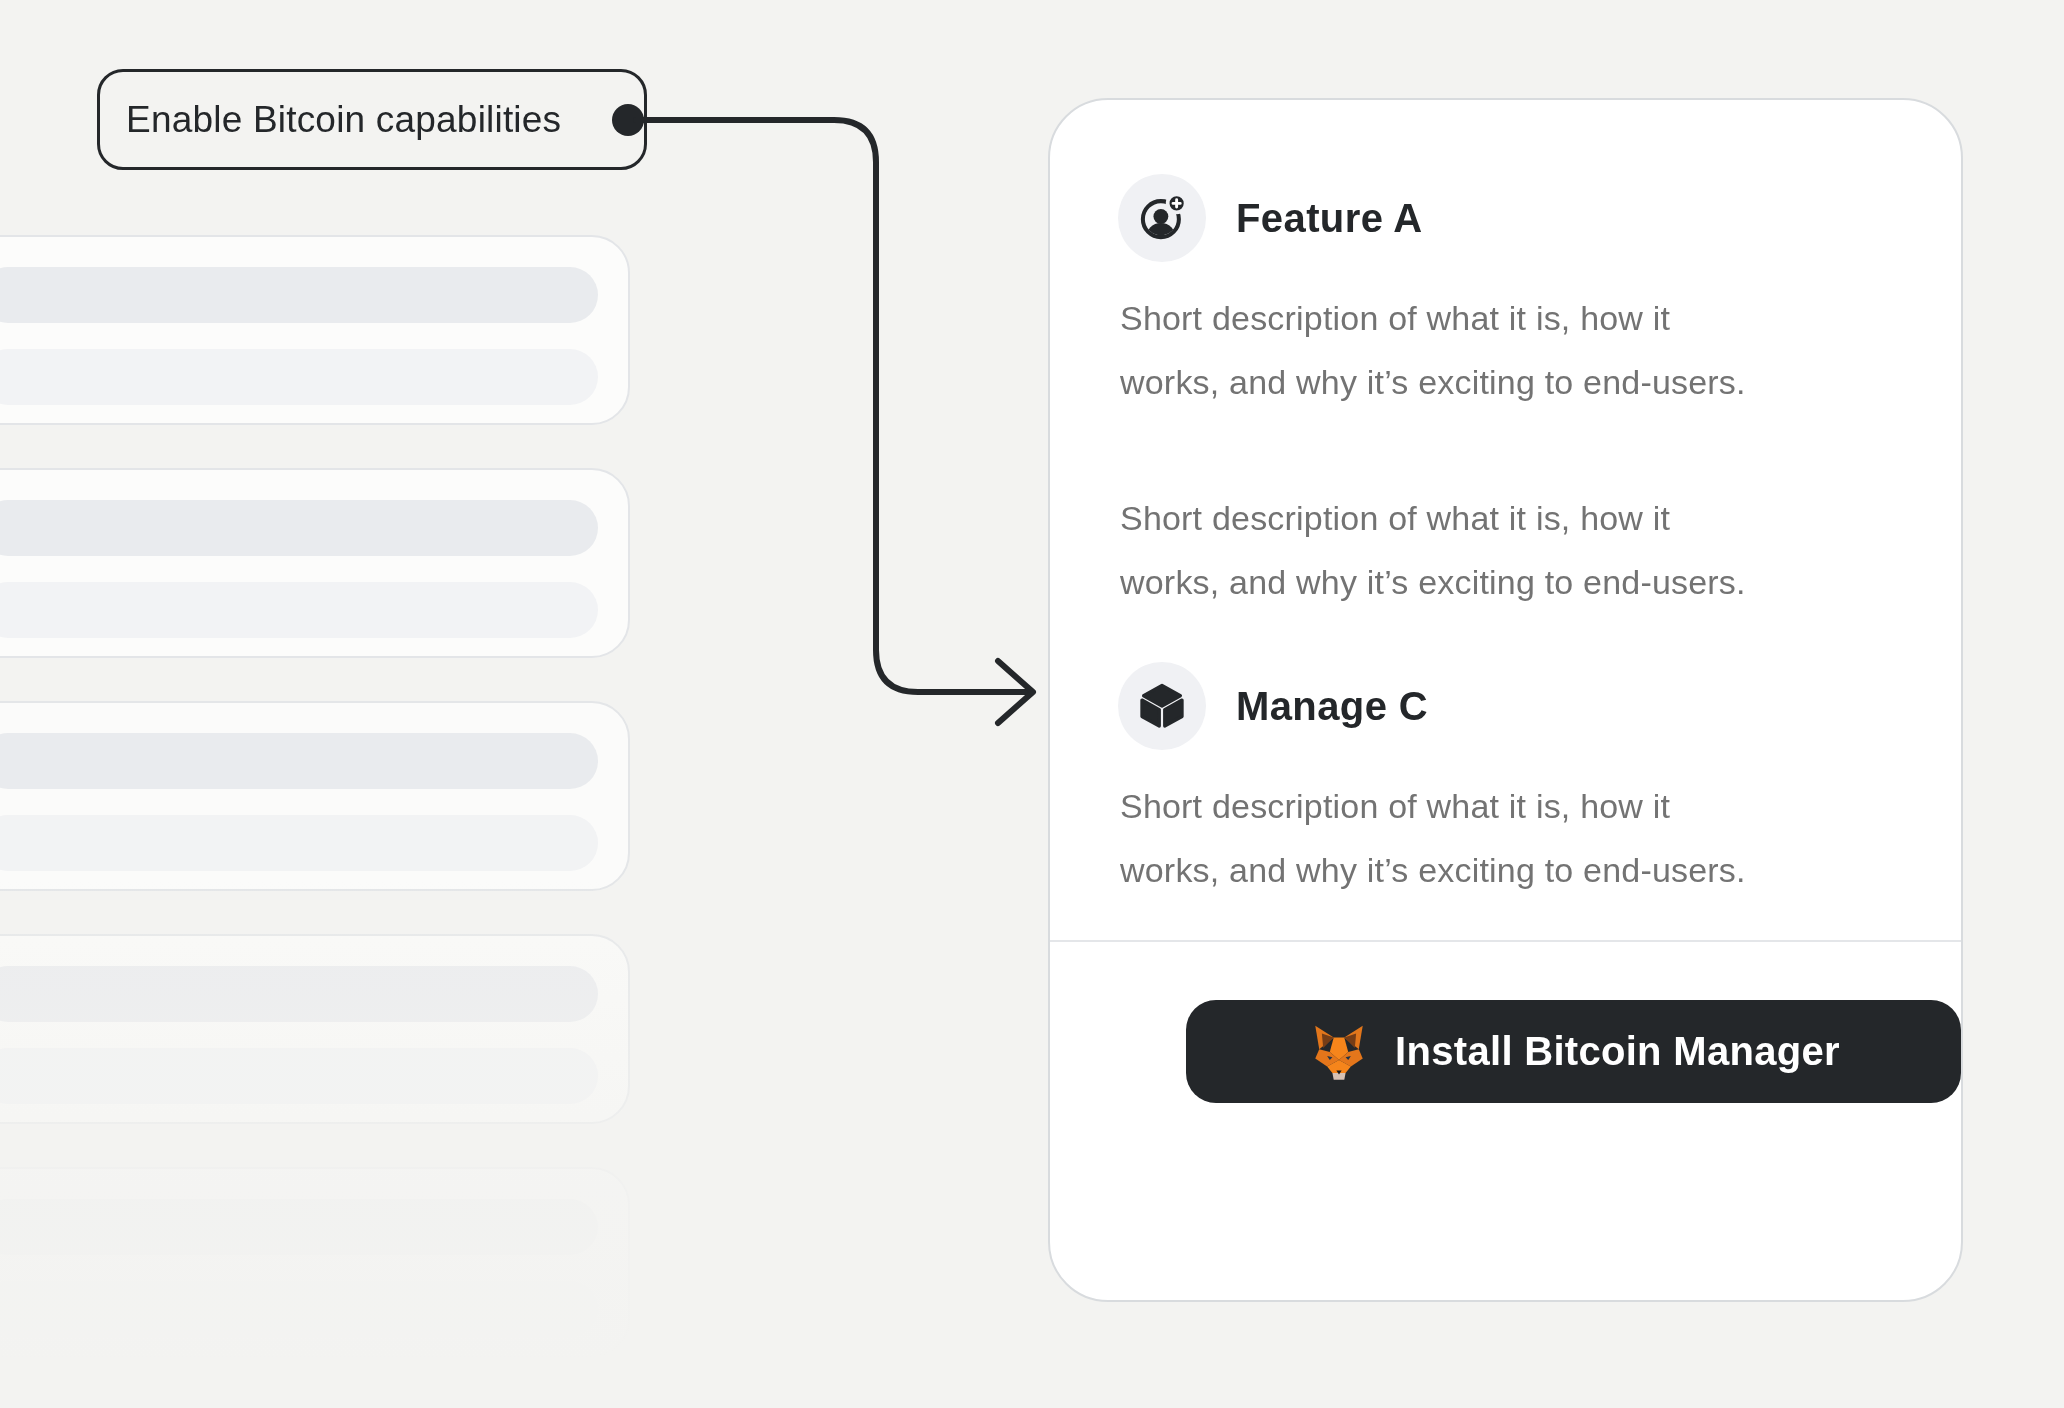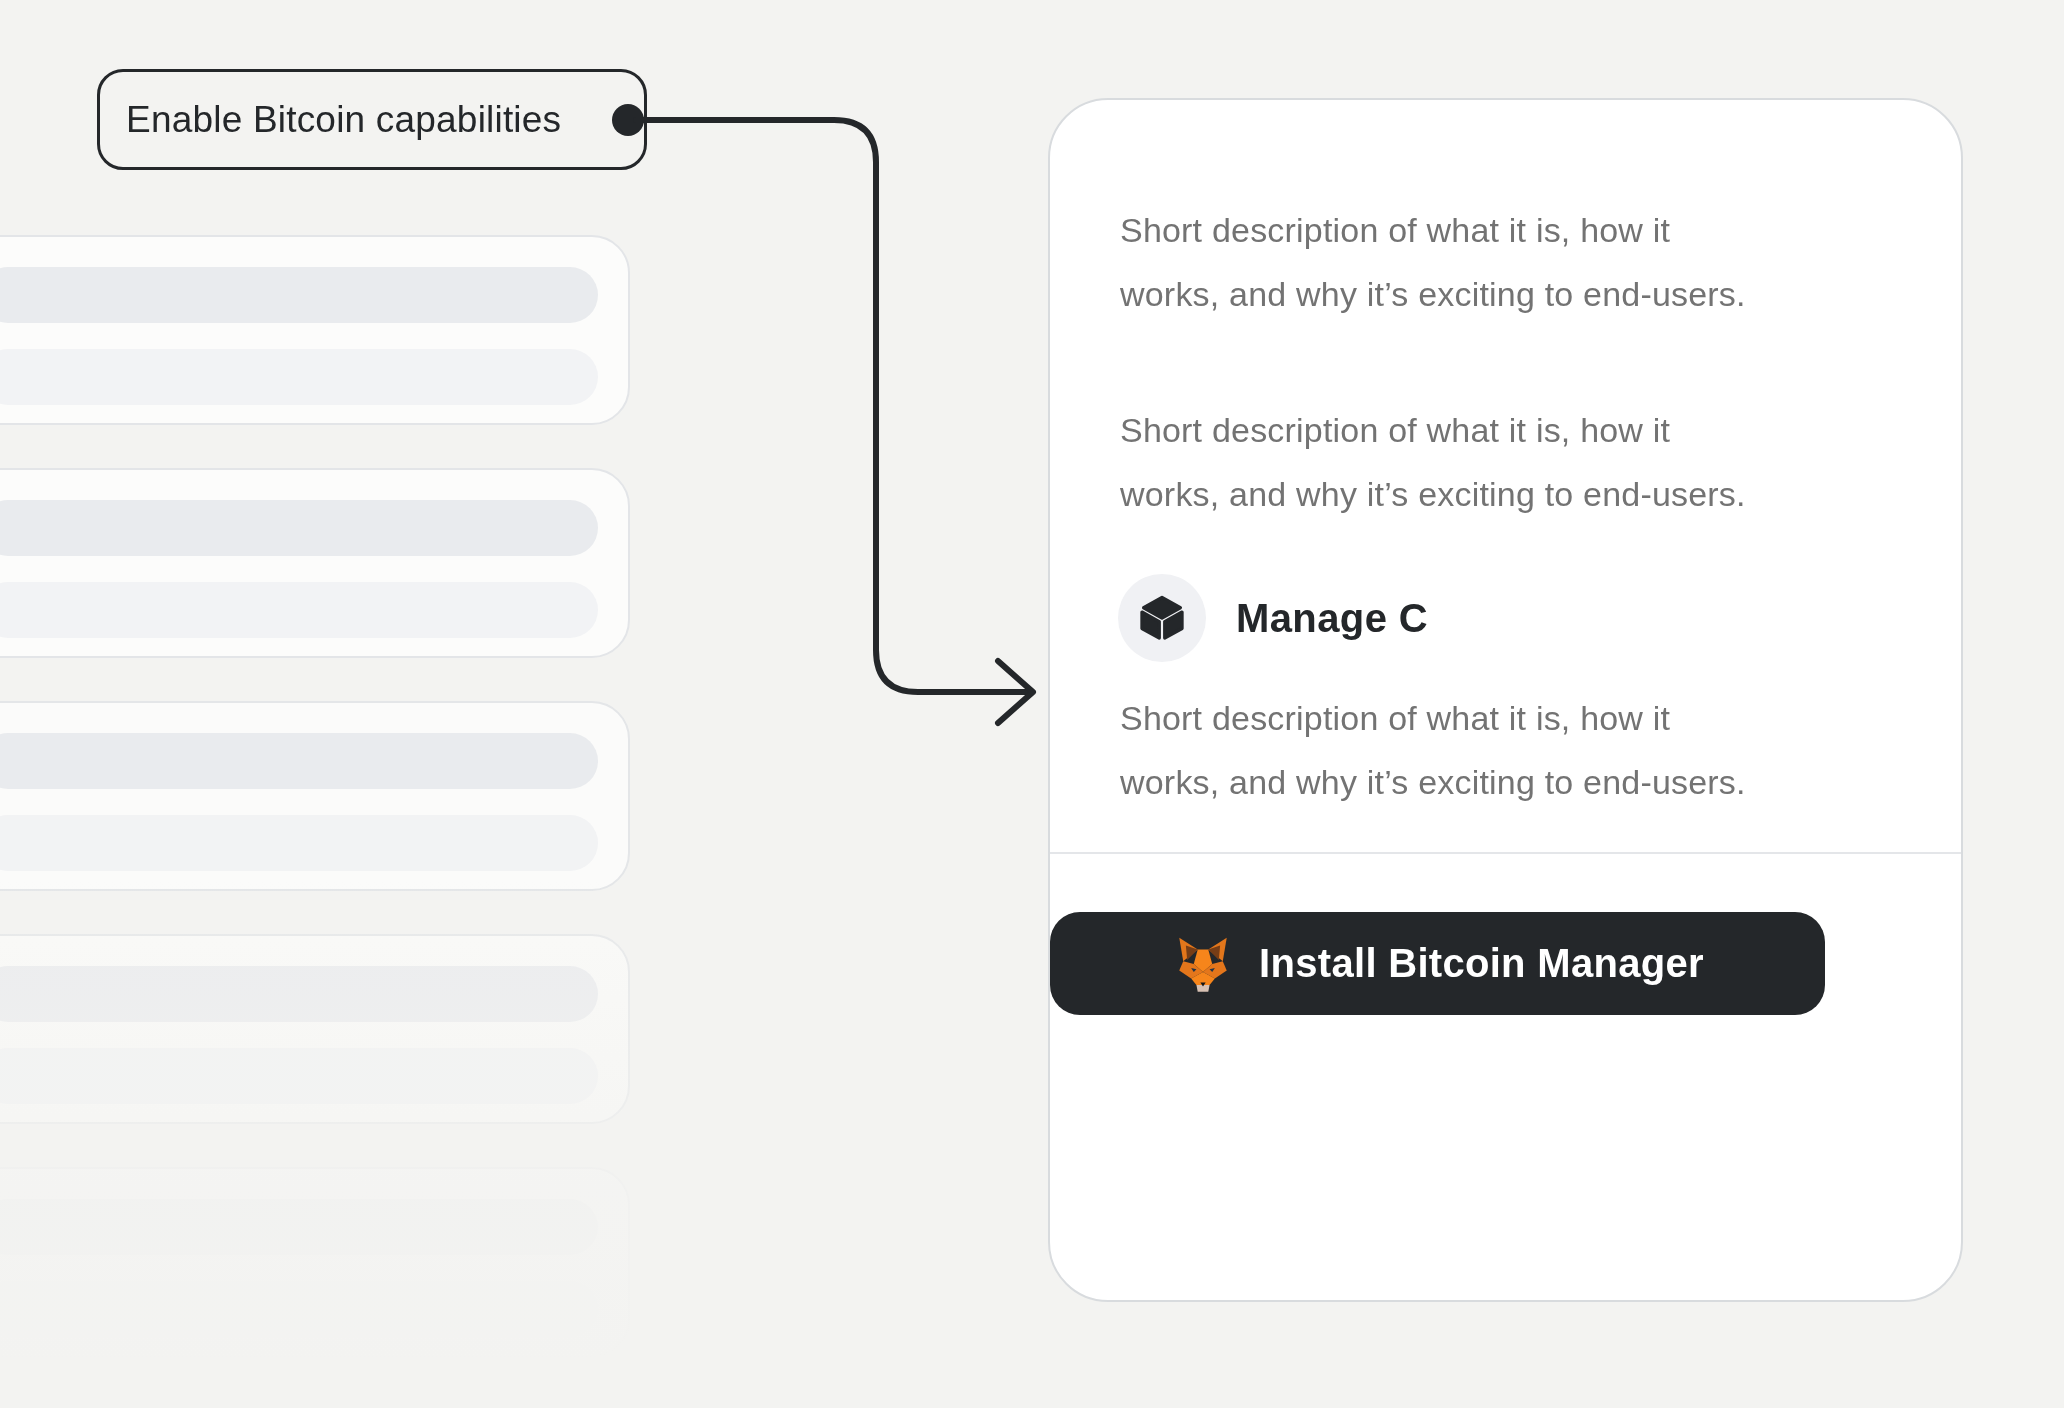--- a/index.html
+++ b/index.html
@@ -60,21 +60,21 @@
   .icon-circle{
     flex:0 0 auto; width:88px; height:88px; border-radius:50%;
     background:#f0f1f4; display:flex; align-items:center; justify-content:center;
   }
   .feature-title{ font-size:40px; font-weight:700; letter-spacing:.4px; color:#24272a; }
   .feature-desc{ margin:24px 0 0 2px; }
   .desc-line{ display:block; font-size:34px; line-height:64px; color:#737373; letter-spacing:.2px; }
 
   .divider{ margin-top:38px; border-top:2px solid #e4e6e9; width:100%; }
 
-  .panel-footer{ padding-top:58px; display:flex; flex-direction:column; align-items:flex-start; }
+  .panel-footer{ padding-top:58px; display:flex; flex-direction:column; align-items:flex-end; }
   .install-btn{
     width:775px; height:103px;
     background:#24272a; border:none; border-radius:30px;
     display:flex; align-items:center; justify-content:center; gap:24px;
     color:#ffffff; font-family:inherit; font-size:40px; font-weight:700; letter-spacing:.3px;
     cursor:pointer;
   }
   .btn-caption{ margin-top:26px; font-size:34px; line-height:44px; color:#5b6169; letter-spacing:.2px; }
 </style>
 </head>
@@ -110,20 +110,36 @@
     <div class="skeleton-card">
       <div class="skeleton-bar bar-a"></div>
       <div class="skeleton-bar bar-b"></div>
     </div>
   </div>
 <div class="skeleton-fade"></div>
 
 <section class="feature-panel">
   <div class="feature-list">
   <div class="feature">
+    <div class="feature-header">
+      <div class="icon-circle">
+        <svg class="icon-variant" width="54" height="54" viewBox="0 0 48 48" xmlns="http://www.w3.org/2000/svg">
+          <clipPath id="uc-clip">
+                <circle cx="23" cy="25" r="14.4"></circle>
+              </clipPath>
+          <circle cx="23" cy="25" r="16" fill="none" stroke="#24272a" stroke-width="3.6"></circle>
+          <circle cx="23" cy="22.6" r="6.6" fill="#24272a"></circle>
+          <circle cx="23" cy="42" r="13.5" fill="#24272a" clip-path="url(#uc-clip)"></circle>
+          <circle cx="37" cy="11" r="8" fill="#24272a" stroke="#f0f1f4" stroke-width="3.4"></circle>
+          <path d="M33.8 11 H40.2 M37 7.8 V14.2" stroke="#ffffff" stroke-width="2.6" stroke-linecap="round"></path>
+        </svg>
+
+      </div>
+      <h3 class="feature-title">Feature A</h3>
+    </div>
     <p class="feature-desc">
           <span class="desc-line">Short description of what it is, how it</span>
           <span class="desc-line">works, and why it’s exciting to end-users.</span>
         </p>
   </div>
 
   <div class="feature">
     <p class="feature-desc">
           <span class="desc-line">Short description of what it is, how it</span>
           <span class="desc-line">works, and why it’s exciting to end-users.</span>

